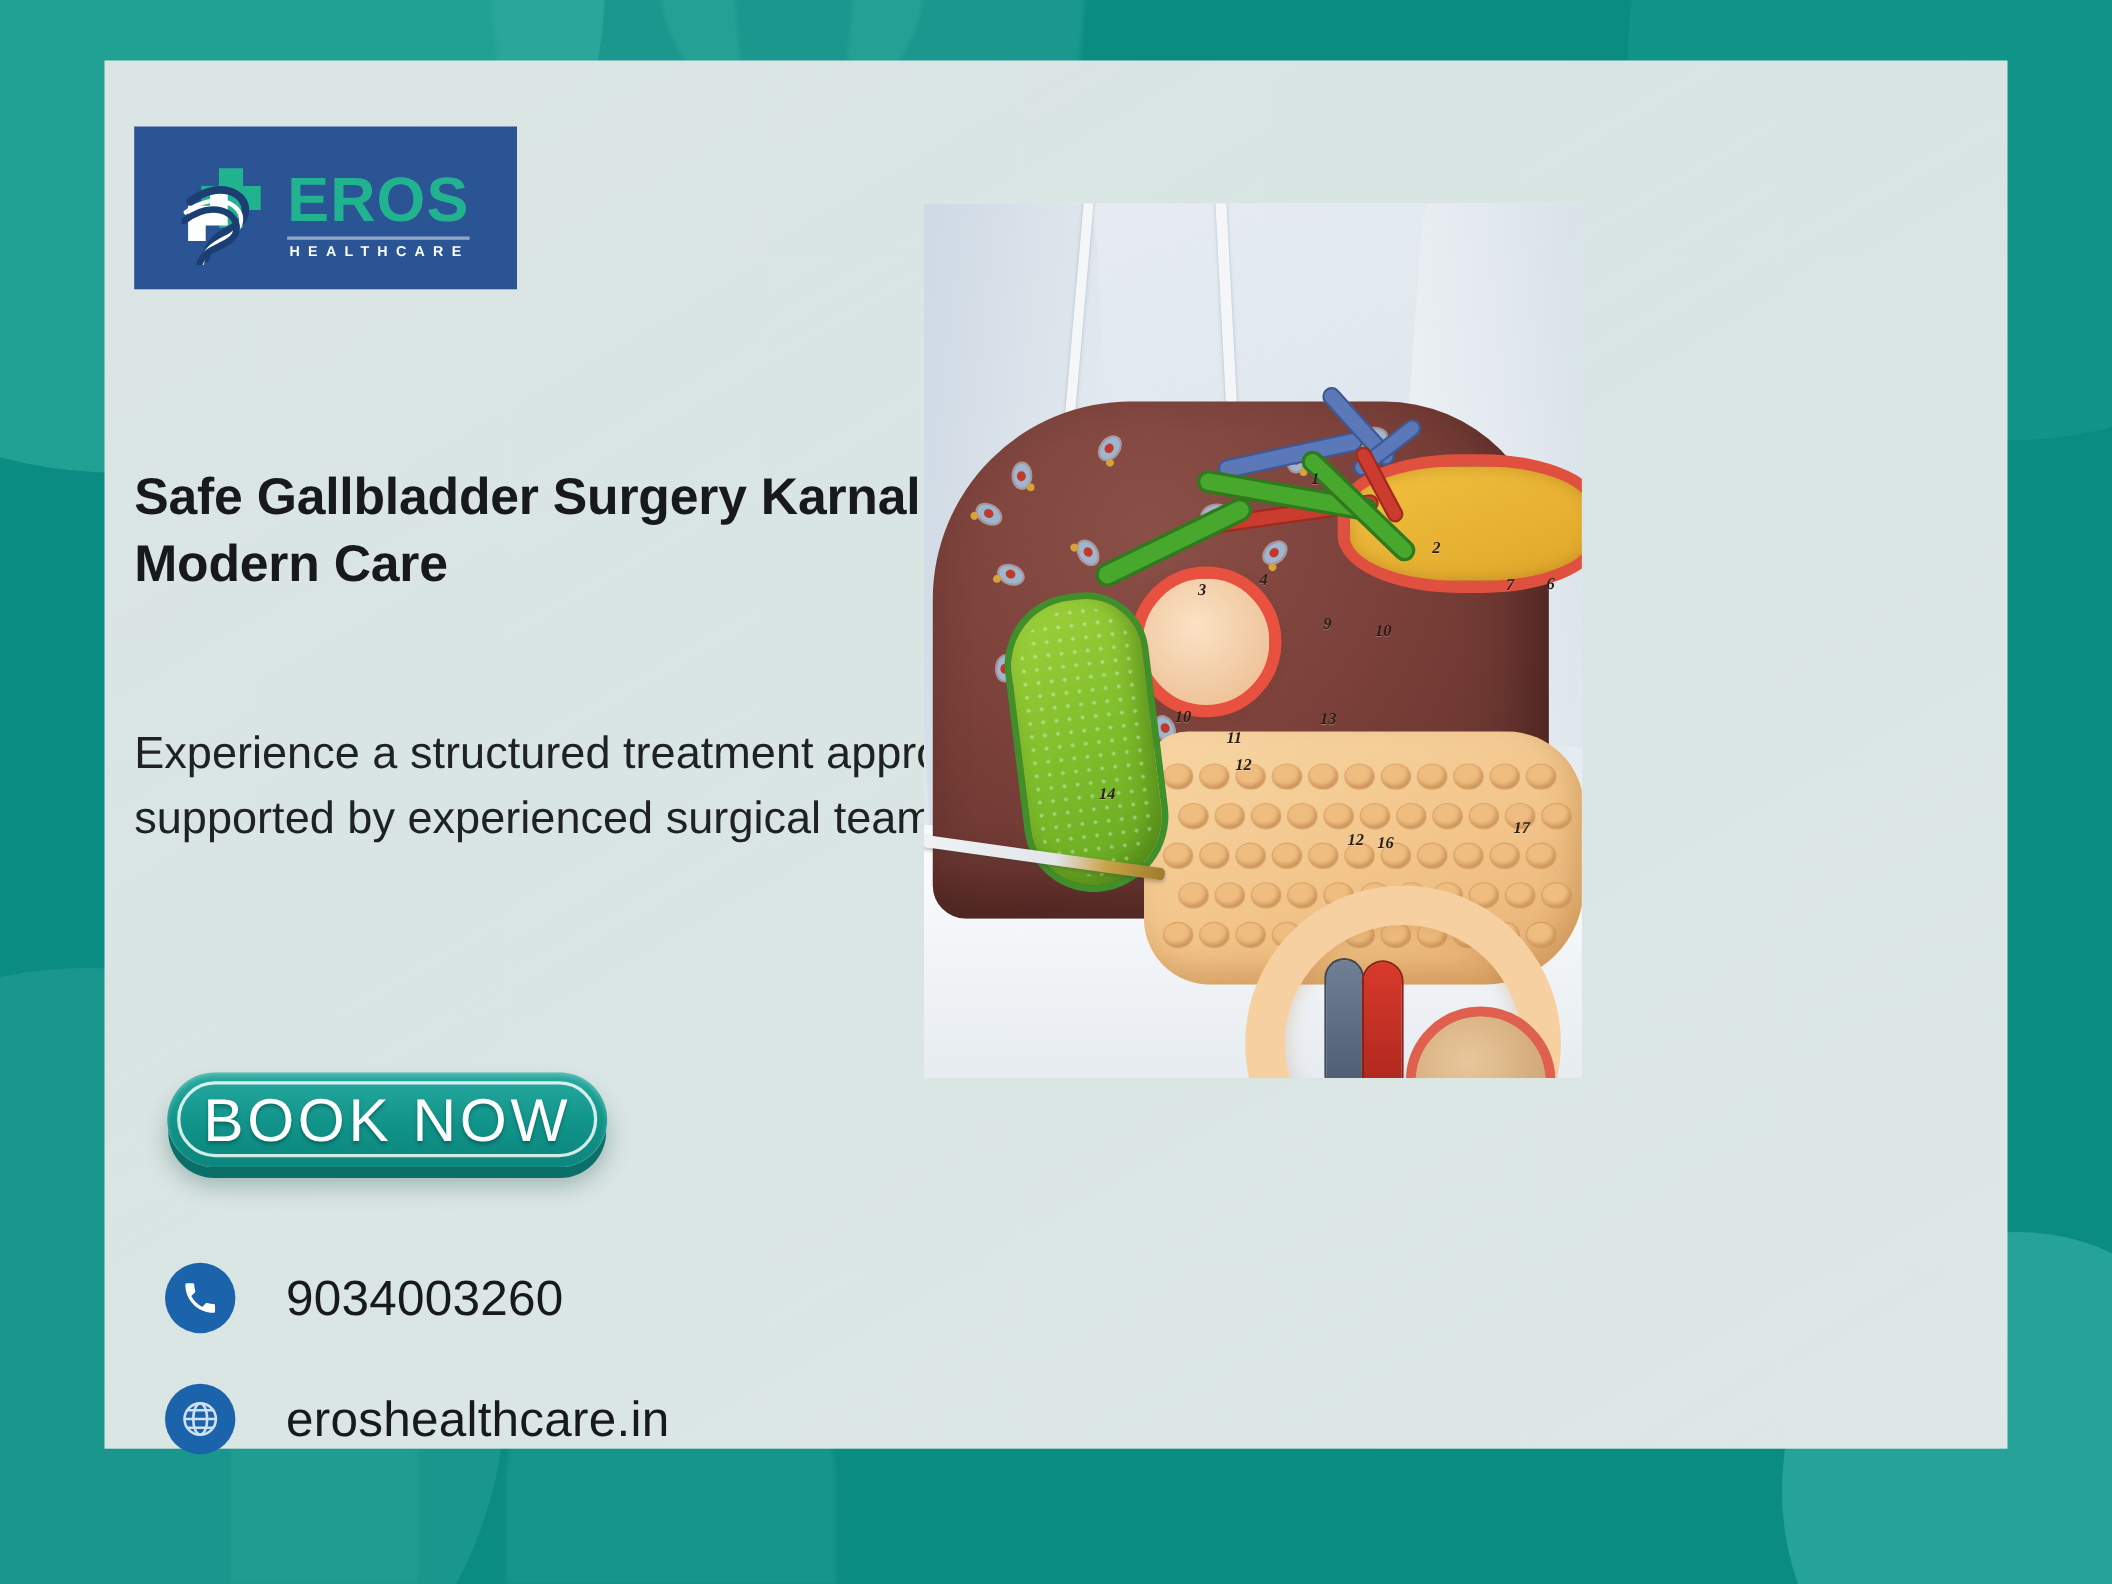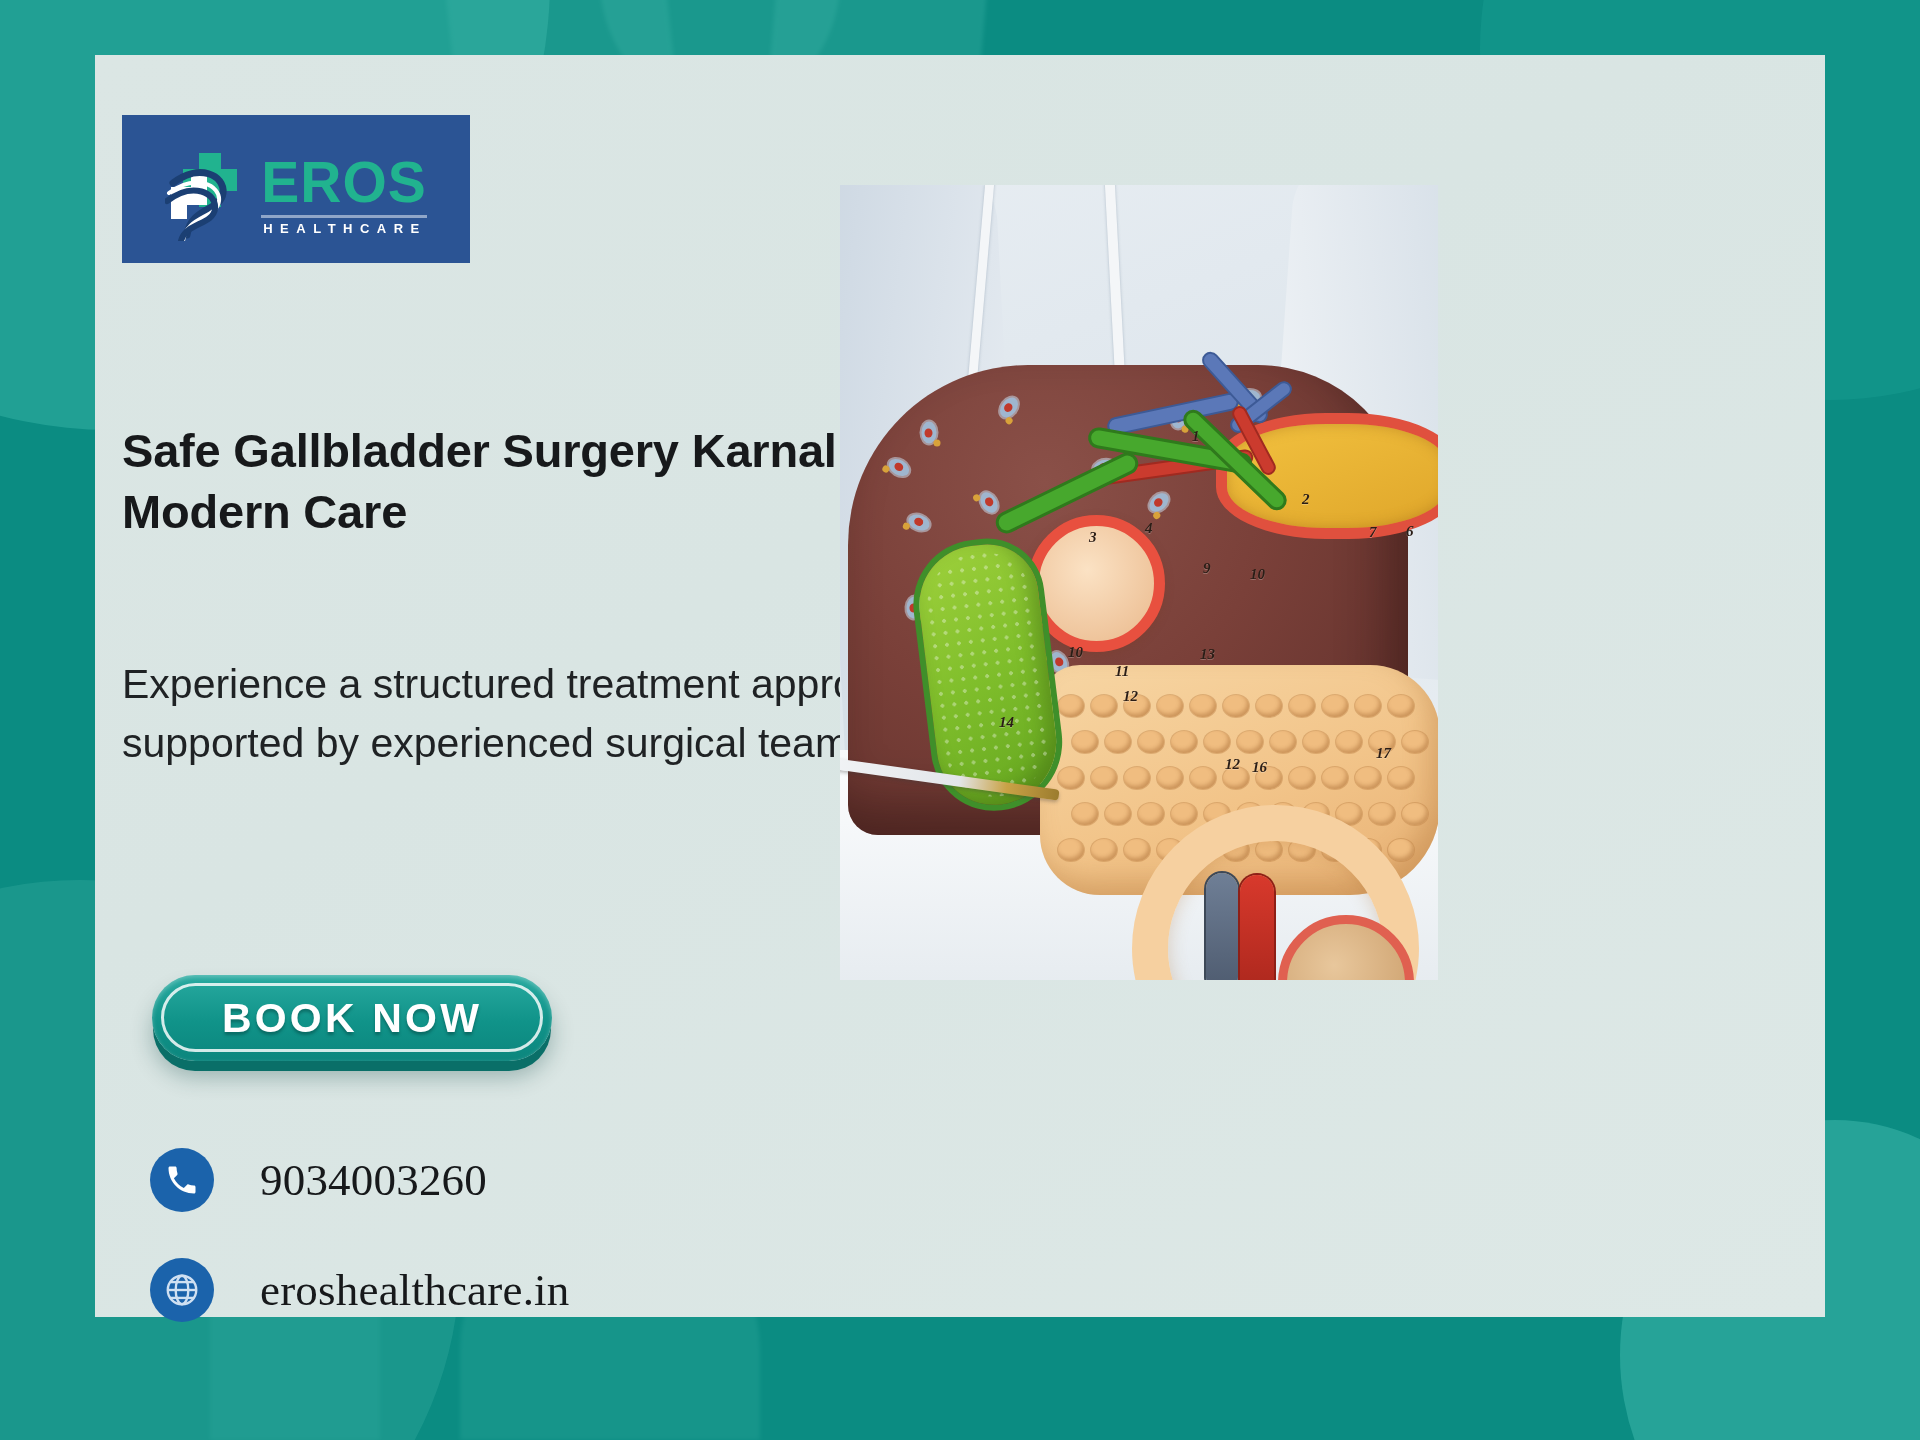--- a/index.html
+++ b/index.html
@@ -66,26 +66,26 @@
     background:linear-gradient(180deg,#28aaa0 0%,#109389 55%,#0c867d 100%);
     box-shadow:0 11px 0 -1px #0a6f68, 0 16px 22px rgba(7,62,58,.30),
                inset 0 2px 5px rgba(255,255,255,.30);
     cursor:pointer;
   }
   .cta::before{
     content:"";position:absolute;left:9px;top:8px;right:9px;bottom:9px;
     border:3px solid rgba(255,255,255,.82);border-radius:42px;pointer-events:none;
   }
   .cta span{
-    position:relative;font-size:41px;font-weight:700;color:#ffffff;
+    position:relative;font-size:55px;font-weight:400;color:#ffffff;
     letter-spacing:3.2px;text-shadow:0 3px 3px rgba(5,70,65,.48);
   }
 
   
-  .contact{position:absolute;left:150px;display:flex;align-items:center;gap:46px;font-family:Liberation Serif, serif;}
+  .contact{position:absolute;left:150px;display:flex;align-items:center;gap:46px;}
   .contact.phone{top:1148px;}
   .contact.web{top:1258px;}
   .cicon{
     width:64px;height:64px;border-radius:50%;background:#1b63ab;
     display:flex;align-items:center;justify-content:center;flex:0 0 auto;
   }
   .ctext{font-size:45px;color:#17191b;font-weight:400;letter-spacing:.2px;}
 
   
   .photo{

